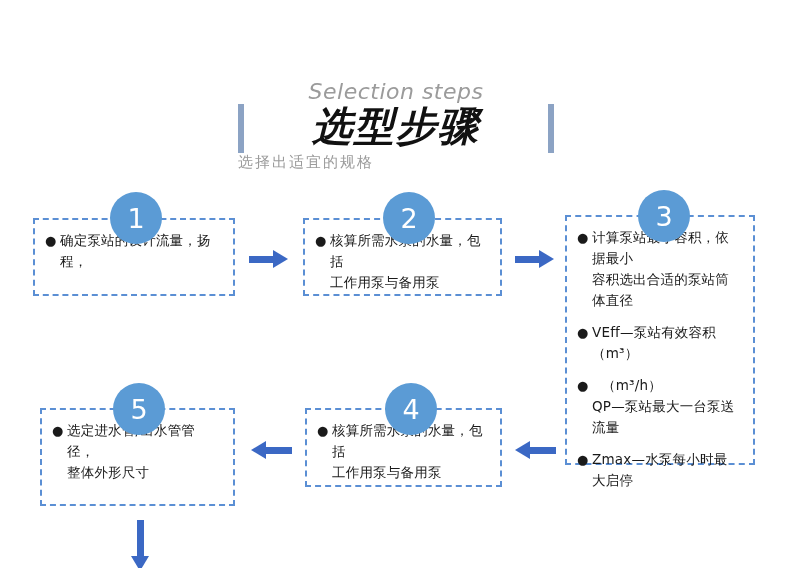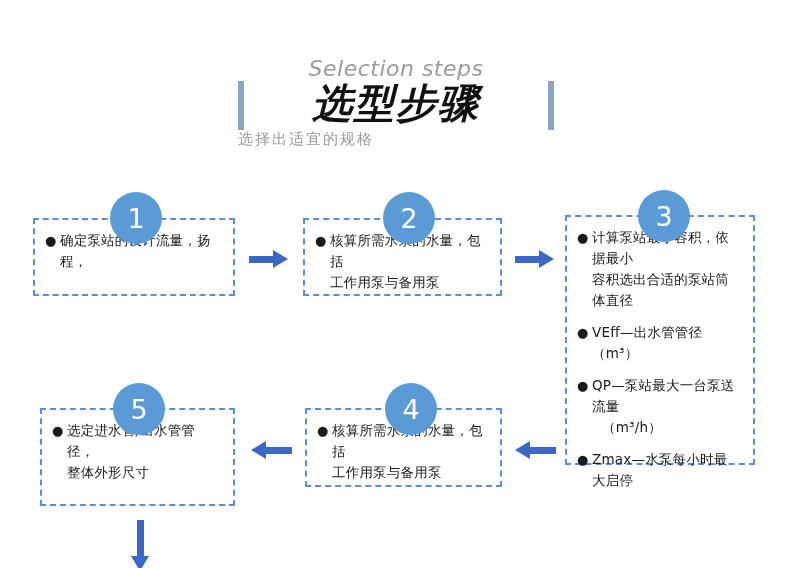--- a/index.html
+++ b/index.html
@@ -4,21 +4,21 @@
 <style>
   html,body{margin:0;padding:0;}
   body{
     width:790px;height:568px;background:#ffffff;
     font-family:"DejaVu Sans","Liberation Sans",sans-serif;
     overflow:hidden;position:relative;
   }
   #stage{position:absolute;left:0;top:0;width:790px;height:568px;}
 
   
-  .hdr{position:absolute;left:238px;top:62px;width:316px;height:86px;}
+  .hdr{position:absolute;left:238px;top:85px;width:316px;height:86px;}
   .hdr .bar{position:absolute;background:#8CA3C4;}
   .hdr .bar-tl{left:0;top:4px;width:74px;height:6px;}
   .hdr .bar-tr{left:242px;top:4px;width:74px;height:6px;}
   .hdr .bar-bl{left:0;top:76px;width:74px;height:6px;}
   .hdr .bar-br{left:242px;top:76px;width:74px;height:6px;}
   .hdr .bar-l{left:0;top:4px;width:6px;height:78px;}
   .hdr .bar-r{left:310px;top:4px;width:6px;height:78px;}
 
   .hdr-en{
     position:absolute;left:0;top:-6px;width:316px;text-align:center;
@@ -142,28 +142,28 @@
       <div class="bullet-row">
         <span class="dot">●</span>
         <span class="btxt">
           <span class="ln">计算泵站最小容积，依据最小</span>
           <span class="ln">容积选出合适的泵站筒体直径</span>
         </span>
       </div>
       <div class="bullet-row">
         <span class="dot">●</span>
         <span class="btxt">
-          <span class="ln">VEff—出水管管径（m³）</span>
-        </span>
-      </div>
-      <div class="bullet-row">
-        <span class="dot">●</span>
-        <span class="btxt">
+          <span class="ln">VEff—泵站有效容积（m³）</span>
+        </span>
+      </div>
+      <div class="bullet-row">
+        <span class="dot">●</span>
+        <span class="btxt">
+          <span class="ln ind">（m³/h）</span>
           <span class="ln">QP—泵站最大一台泵送流量</span>
-          <span class="ln ind">（m³/h）</span>
         </span>
       </div>
       <div class="bullet-row">
         <span class="dot">●</span>
         <span class="btxt">
           <span class="ln">Zmax—水泵每小时最大启停</span>
         </span>
       </div>
     </div>
   </div>

